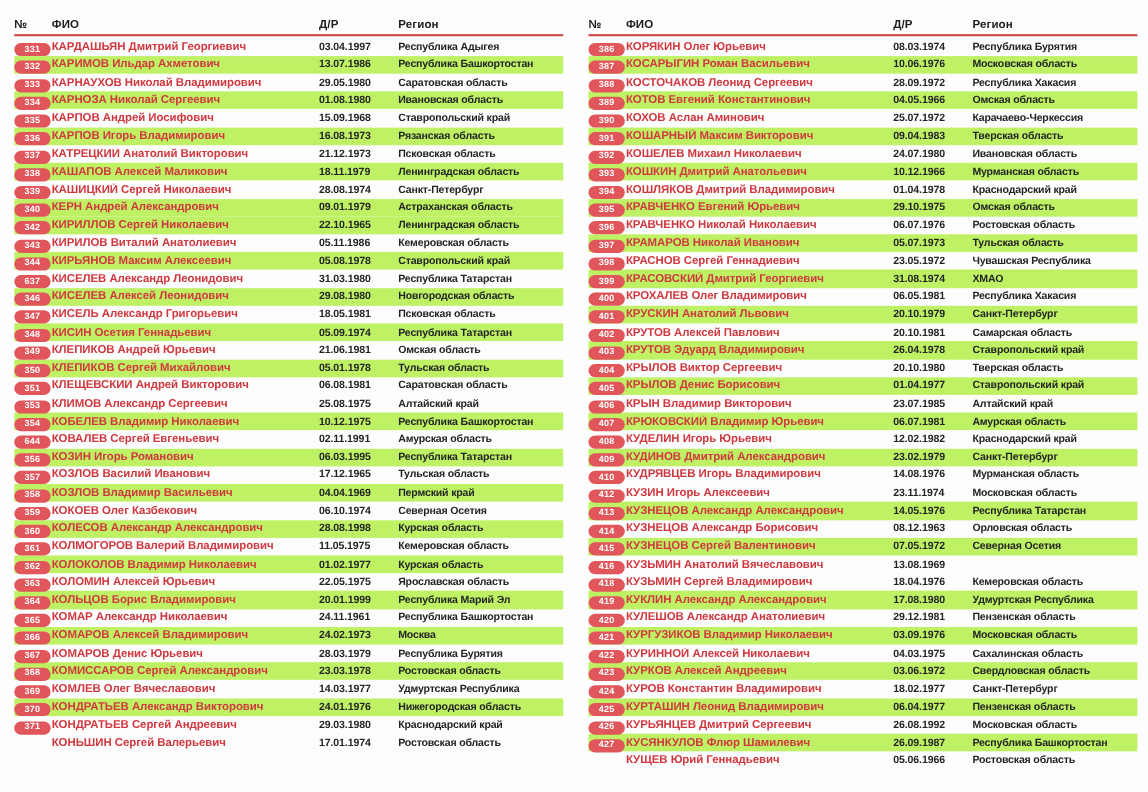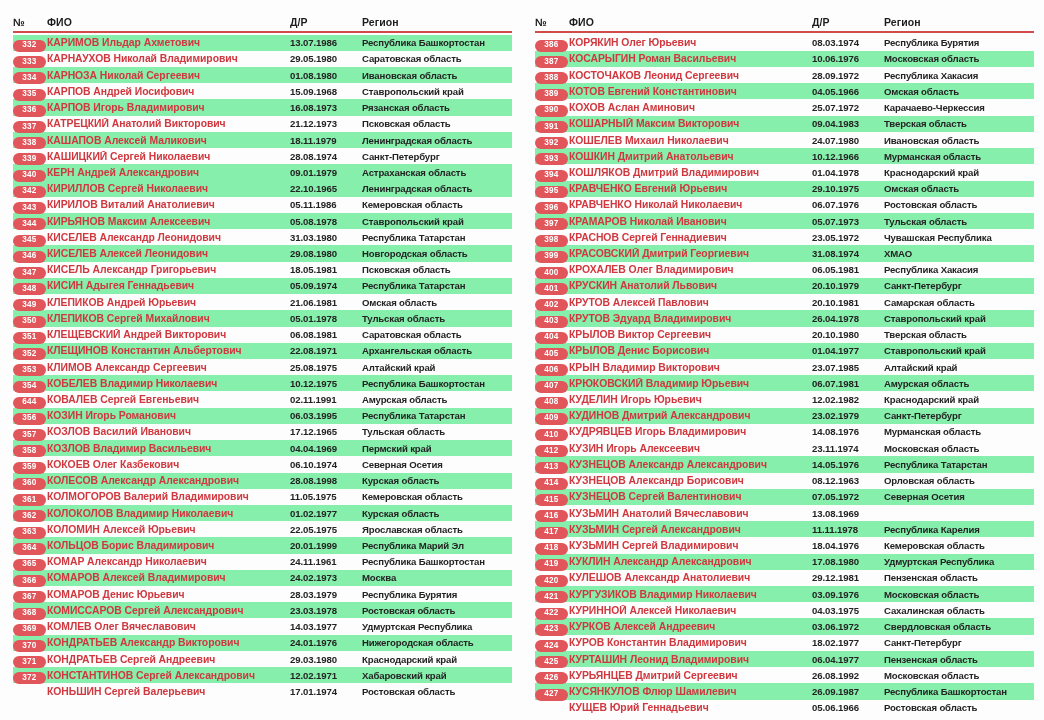--- a/index.html
+++ b/index.html
@@ -52,21 +52,21 @@
   .c-dob   { width: 72px; flex: 0 0 72px; }
   .c-reg   { flex: 1 1 auto; }
 
   .row {
     display: flex;
     align-items: center;
     height: 16.22px;
     white-space: nowrap;
   }
   .row.alt {
-    background: #86efac;
+    background: #bef264;
   }
   .badge {
     display: inline-block;
     min-width: 25px;
     padding: 0.5px 4px 1.5px 4px;
     border-radius: 7px;
     background: #e0565b;
     color: #ffffff;
     font-size: 8.2px;
     font-weight: bold;
@@ -103,20 +103,26 @@
 
   <div class="column">
     <div class="thead">
       <div class="th c-num">№</div>
       <div class="th c-name">ФИО</div>
       <div class="th c-dob">Д/Р</div>
       <div class="th c-reg">Регион</div>
     </div>
     <div class="hrule"></div>
     <div class="tbody">
+        <div class="row">
+          <div class="c-num"><span class="badge">331</span></div>
+          <div class="c-name name">КАРДАШЬЯН Дмитрий Георгиевич</div>
+          <div class="c-dob dob">03.04.1997</div>
+          <div class="c-reg reg">Республика Адыгея</div>
+        </div>
         <div class="row alt">
           <div class="c-num"><span class="badge">332</span></div>
           <div class="c-name name">КАРИМОВ Ильдар Ахметович</div>
           <div class="c-dob dob">13.07.1986</div>
           <div class="c-reg reg">Республика Башкортостан</div>
         </div>
         <div class="row">
           <div class="c-num"><span class="badge">333</span></div>
           <div class="c-name name">КАРНАУХОВ Николай Владимирович</div>
           <div class="c-dob dob">29.05.1980</div>
@@ -176,40 +182,40 @@
           <div class="c-dob dob">05.11.1986</div>
           <div class="c-reg reg">Кемеровская область</div>
         </div>
         <div class="row alt">
           <div class="c-num"><span class="badge">344</span></div>
           <div class="c-name name">КИРЬЯНОВ Максим Алексеевич</div>
           <div class="c-dob dob">05.08.1978</div>
           <div class="c-reg reg">Ставропольский край</div>
         </div>
         <div class="row">
-          <div class="c-num"><span class="badge">345</span></div>
+          <div class="c-num"><span class="badge">637</span></div>
           <div class="c-name name">КИСЕЛЕВ Александр Леонидович</div>
           <div class="c-dob dob">31.03.1980</div>
           <div class="c-reg reg">Республика Татарстан</div>
         </div>
         <div class="row alt">
           <div class="c-num"><span class="badge">346</span></div>
           <div class="c-name name">КИСЕЛЕВ Алексей Леонидович</div>
           <div class="c-dob dob">29.08.1980</div>
           <div class="c-reg reg">Новгородская область</div>
         </div>
         <div class="row">
           <div class="c-num"><span class="badge">347</span></div>
           <div class="c-name name">КИСЕЛЬ Александр Григорьевич</div>
           <div class="c-dob dob">18.05.1981</div>
           <div class="c-reg reg">Псковская область</div>
         </div>
         <div class="row alt">
           <div class="c-num"><span class="badge">348</span></div>
-          <div class="c-name name">КИСИН Адыгея Геннадьевич</div>
+          <div class="c-name name">КИСИН Осетия Геннадьевич</div>
           <div class="c-dob dob">05.09.1974</div>
           <div class="c-reg reg">Республика Татарстан</div>
         </div>
         <div class="row">
           <div class="c-num"><span class="badge">349</span></div>
           <div class="c-name name">КЛЕПИКОВ Андрей Юрьевич</div>
           <div class="c-dob dob">21.06.1981</div>
           <div class="c-reg reg">Омская область</div>
         </div>
         <div class="row alt">
@@ -217,26 +223,20 @@
           <div class="c-name name">КЛЕПИКОВ Сергей Михайлович</div>
           <div class="c-dob dob">05.01.1978</div>
           <div class="c-reg reg">Тульская область</div>
         </div>
         <div class="row">
           <div class="c-num"><span class="badge">351</span></div>
           <div class="c-name name">КЛЕЩЕВСКИЙ Андрей Викторович</div>
           <div class="c-dob dob">06.08.1981</div>
           <div class="c-reg reg">Саратовская область</div>
         </div>
-        <div class="row alt">
-          <div class="c-num"><span class="badge">352</span></div>
-          <div class="c-name name">КЛЕЩИНОВ Константин Альбертович</div>
-          <div class="c-dob dob">22.08.1971</div>
-          <div class="c-reg reg">Архангельская область</div>
-        </div>
         <div class="row">
           <div class="c-num"><span class="badge">353</span></div>
           <div class="c-name name">КЛИМОВ Александр Сергеевич</div>
           <div class="c-dob dob">25.08.1975</div>
           <div class="c-reg reg">Алтайский край</div>
         </div>
         <div class="row alt">
           <div class="c-num"><span class="badge">354</span></div>
           <div class="c-name name">КОБЕЛЕВ Владимир Николаевич</div>
           <div class="c-dob dob">10.12.1975</div>
@@ -336,26 +336,20 @@
           <div class="c-num"><span class="badge">370</span></div>
           <div class="c-name name">КОНДРАТЬЕВ Александр Викторович</div>
           <div class="c-dob dob">24.01.1976</div>
           <div class="c-reg reg">Нижегородская область</div>
         </div>
         <div class="row">
           <div class="c-num"><span class="badge">371</span></div>
           <div class="c-name name">КОНДРАТЬЕВ Сергей Андреевич</div>
           <div class="c-dob dob">29.03.1980</div>
           <div class="c-reg reg">Краснодарский край</div>
-        </div>
-        <div class="row alt">
-          <div class="c-num"><span class="badge">372</span></div>
-          <div class="c-name name">КОНСТАНТИНОВ Сергей Александрович</div>
-          <div class="c-dob dob">12.02.1971</div>
-          <div class="c-reg reg">Хабаровский край</div>
         </div>
         <div class="row">
           <div class="c-num"></div>
           <div class="c-name name">КОНЬШИН Сергей Валерьевич</div>
           <div class="c-dob dob">17.01.1974</div>
           <div class="c-reg reg">Ростовская область</div>
         </div>
       </div>
   </div>
 
@@ -541,26 +535,20 @@
           <div class="c-name name">КУЗНЕЦОВ Сергей Валентинович</div>
           <div class="c-dob dob">07.05.1972</div>
           <div class="c-reg reg">Северная Осетия</div>
         </div>
         <div class="row">
           <div class="c-num"><span class="badge">416</span></div>
           <div class="c-name name">КУЗЬМИН Анатолий Вячеславович</div>
           <div class="c-dob dob">13.08.1969</div>
           <div class="c-reg reg"></div>
         </div>
-        <div class="row alt">
-          <div class="c-num"><span class="badge">417</span></div>
-          <div class="c-name name">КУЗЬМИН Сергей Александрович</div>
-          <div class="c-dob dob">11.11.1978</div>
-          <div class="c-reg reg">Республика Карелия</div>
-        </div>
         <div class="row">
           <div class="c-num"><span class="badge">418</span></div>
           <div class="c-name name">КУЗЬМИН Сергей Владимирович</div>
           <div class="c-dob dob">18.04.1976</div>
           <div class="c-reg reg">Кемеровская область</div>
         </div>
         <div class="row alt">
           <div class="c-num"><span class="badge">419</span></div>
           <div class="c-name name">КУКЛИН Александр Александрович</div>
           <div class="c-dob dob">17.08.1980</div>

